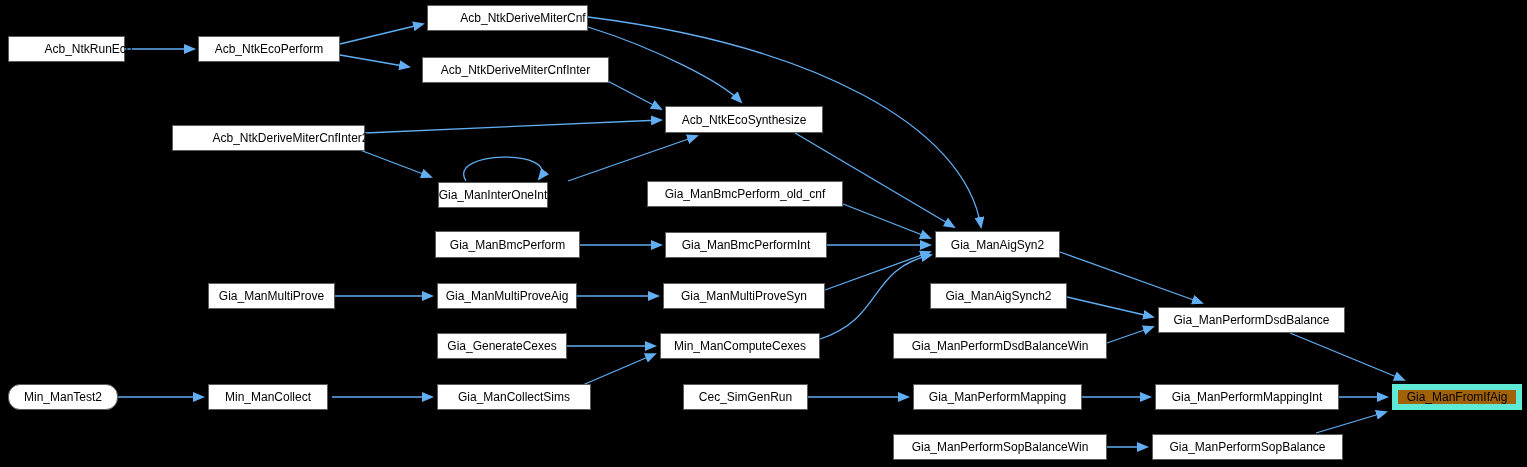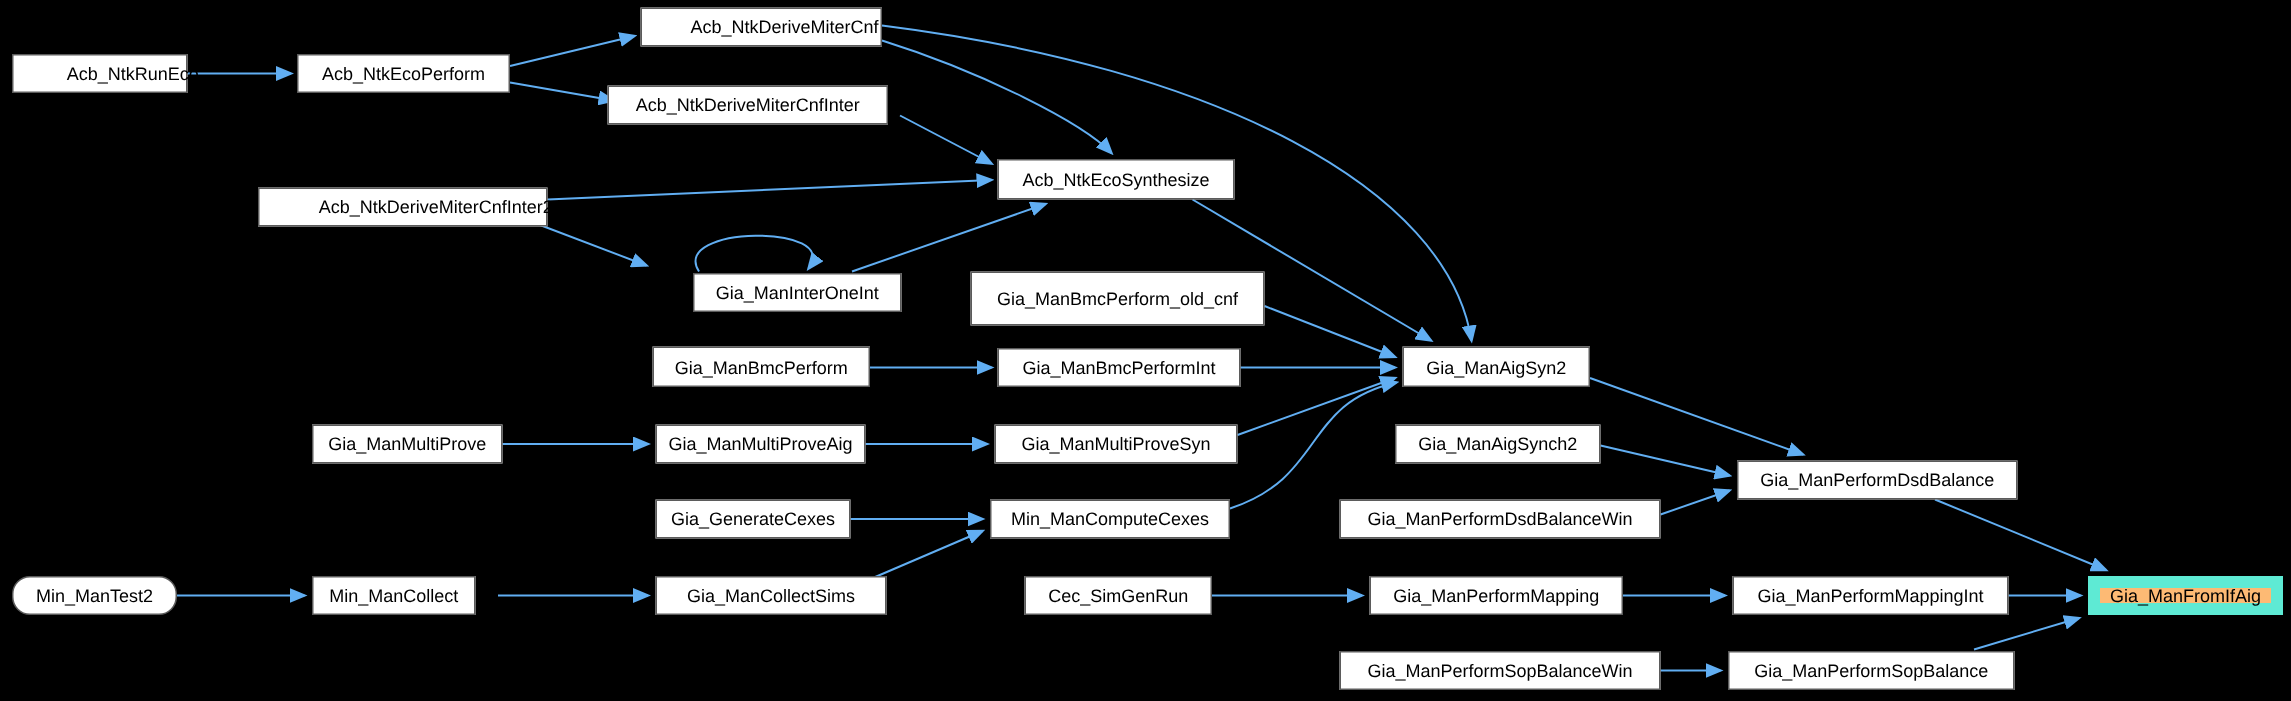--- a/index.html
+++ b/index.html
@@ -2,21 +2,21 @@
 <html><head>
 <meta charset="utf-8">
 <style>
   html,body{margin:0;padding:0;background:#000;}
   #stage{position:relative;width:1527px;height:467px;background:#000;overflow:hidden;
          font-family:"Liberation Sans", sans-serif;}
   #edges{position:absolute;left:0;top:0;width:1527px;height:467px;}
   .node{position:absolute;box-sizing:border-box;background:#fff;border:1px solid #5b5b5b;
         display:flex;align-items:center;justify-content:center;cursor:pointer;}
   .node span{font-size:12px;color:#000;white-space:nowrap;line-height:1;}
-  .node.highlight{background:#fdba74;border:8px solid #5eead4;cursor:default;}
+  .node.highlight{background:#a16207;border:6px solid #5eead4;cursor:default;}
 </style>
 </head>
 <body>
 
 <div id="stage">
   <svg id="edges" width="1527" height="467" viewBox="0 0 1527 467" xmlns="http://www.w3.org/2000/svg">
     <defs>
       <marker id="arrow" markerUnits="userSpaceOnUse" markerWidth="12" markerHeight="10" refX="10" refY="5" orient="auto">
         <path d="M0,0 L12,5 L0,10 z" fill="#61aef2"></path>
       </marker>
@@ -58,33 +58,33 @@
   <div id="nodes">
       <div class="node" style="left: 8px; top: 36px; width: 117px; height: 26px; padding-left: 44px;">
         <span>Acb_NtkRunEco</span>
       </div>
       <div class="node" style="left: 198px; top: 36px; width: 142px; height: 26px;">
         <span>Acb_NtkEcoPerform</span>
       </div>
       <div class="node" style="left: 427px; top: 5px; width: 161px; height: 26px; padding-left: 31px;">
         <span>Acb_NtkDeriveMiterCnf</span>
       </div>
-      <div class="node" style="left: 405px; top: 57px; width: 187px; height: 26px;">
+      <div class="node" style="left: 422px; top: 57px; width: 187px; height: 26px;">
         <span>Acb_NtkDeriveMiterCnfInter</span>
       </div>
       <div class="node" style="left: 172px; top: 125px; width: 193px; height: 26px; padding-left: 44px;">
         <span>Acb_NtkDeriveMiterCnfInter2</span>
       </div>
       <div class="node" style="left: 665px; top: 106px; width: 158px; height: 27px;">
         <span>Acb_NtkEcoSynthesize</span>
       </div>
-      <div class="node" style="left: 438px; top: 182px; width: 139px; height: 26px; margin-left: 24px;">
+      <div class="node" style="left: 438px; top: 182px; width: 110px; height: 26px;">
         <span>Gia_ManInterOneInt</span>
       </div>
-      <div class="node" style="left: 647px; top: 181px; width: 196px; height: 36px;">
+      <div class="node" style="left: 647px; top: 181px; width: 196px; height: 26px;">
         <span>Gia_ManBmcPerform_old_cnf</span>
       </div>
       <div class="node" style="left: 435px; top: 231px; width: 145px; height: 27px;">
         <span>Gia_ManBmcPerform</span>
       </div>
       <div class="node" style="left: 665px; top: 232px; width: 162px; height: 26px;">
         <span>Gia_ManBmcPerformInt</span>
       </div>
       <div class="node" style="left: 935px; top: 231px; width: 125px; height: 27px;">
         <span>Gia_ManAigSyn2</span>
@@ -109,21 +109,21 @@
       </div>
       <div class="node" style="left: 437px; top: 333px; width: 130px; height: 26px;">
         <span>Gia_GenerateCexes</span>
       </div>
       <div class="node" style="left: 660px; top: 333px; width: 160px; height: 26px;">
         <span>Min_ManComputeCexes</span>
       </div>
       <div class="node" style="left: 8px; top: 384px; width: 110px; height: 26px; border-radius: 12px;">
         <span>Min_ManTest2</span>
       </div>
-      <div class="node" style="left: 208px; top: 384px; width: 109px; height: 26px;">
+      <div class="node" style="left: 208px; top: 384px; width: 120px; height: 26px;">
         <span>Min_ManCollect</span>
       </div>
       <div class="node" style="left: 437px; top: 384px; width: 154px; height: 26px;">
         <span>Gia_ManCollectSims</span>
       </div>
       <div class="node" style="left: 683px; top: 384px; width: 125px; height: 26px;">
         <span>Cec_SimGenRun</span>
       </div>
       <div class="node" style="left: 913px; top: 384px; width: 169px; height: 26px; justify-content: center;">
         <span>Gia_ManPerformMapping</span>

